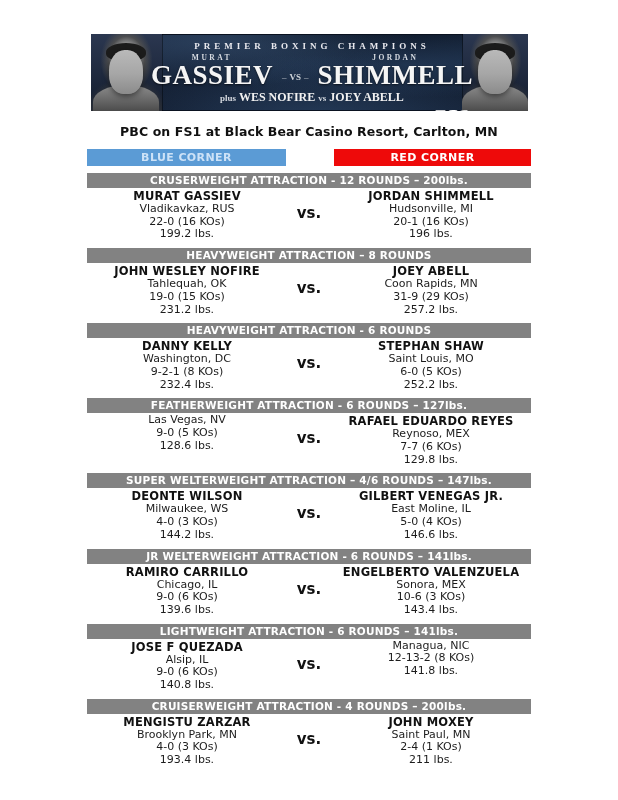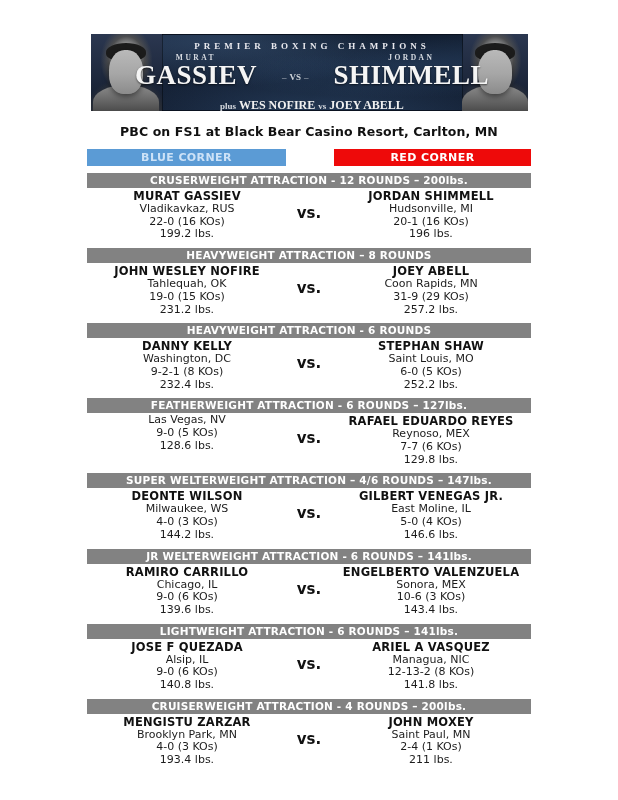--- a/index.html
+++ b/index.html
@@ -50,40 +50,40 @@
     position:absolute; left:72px; right:66px; top:0; bottom:0;
     display:flex; flex-direction:column; align-items:center; justify-content:flex-start;
     text-align:center; color:#f2f2f2;
   }
   .pbc-line {
     margin-top:7px; font-family:"Liberation Serif",serif;
     font-size:9px; font-weight:bold; letter-spacing:4px; color:#e9e9ee;
     white-space:nowrap;
   }
   .names-row {
-    margin-top:2px; display:flex; align-items:flex-end; justify-content:center; gap:22px;
+    margin-top:2px; display:flex; align-items:flex-end; justify-content:center; gap:6px;
     white-space:nowrap;
   }
   .name-block { display:flex; flex-direction:column; align-items:center; }
   .name-first {
     font-family:"Liberation Serif",serif; font-size:7.5px; font-weight:bold;
     letter-spacing:2.5px; color:#d8dce2;
   }
   .name-last {
     font-family:"Liberation Serif",serif; font-size:27px; font-weight:bold;
     letter-spacing:.5px; line-height:26px; color:#f5f5f5;
     text-shadow:0 1px 2px rgba(0,0,0,.6);
   }
   .vs-small {
     font-family:"Liberation Serif",serif; font-size:9px; font-weight:bold;
     color:#cfd4da; padding-bottom:6px;
   }
   .vs-small::before, .vs-small::after { content:"\2013"; margin:0 3px; color:#9aa2ad; }
   .undercard {
-    margin-top:10px; font-family:"Liberation Serif",serif; font-weight:bold;
+    margin-top:2px; font-family:"Liberation Serif",serif; font-weight:bold;
     font-size:12px; color:#f0f0f0; white-space:nowrap;
   }
   .undercard .small { font-size:9px; font-weight:bold; color:#d4d8de; }
   .broadcast {
     margin-top:3px; font-family:"Liberation Serif",serif; font-weight:bold;
     font-size:14px; color:#f4f4f4; white-space:nowrap;
     display:flex; align-items:center; gap:6px;
   }
   .fs1-logo {
     font-family:"DejaVu Sans","Liberation Sans",sans-serif;
@@ -294,21 +294,20 @@
     <div class="bout-header">LIGHTWEIGHT ATTRACTION - 6 ROUNDS – 141lbs.</div>
     <div class="bout-row">
       <div class="fighter">
         <div class="f-name">JOSE F QUEZADA</div>
         <div class="f-line">Alsip, IL</div>
         <div class="f-line">9-0 (6 KOs)</div>
         <div class="f-line">140.8 lbs.</div>
       </div>
       <div class="vs-col">vs.</div>
       <div class="fighter">
-        <div class="f-name">ARIEL A VASQUEZ</div>
         <div class="f-line">Managua, NIC</div>
         <div class="f-line">12-13-2 (8 KOs)</div>
         <div class="f-line">141.8 lbs.</div>
       </div>
     </div>
   </section>
 
   <section class="bout">
     <div class="bout-header">CRUISERWEIGHT ATTRACTION - 4 ROUNDS – 200lbs.</div>
     <div class="bout-row">

